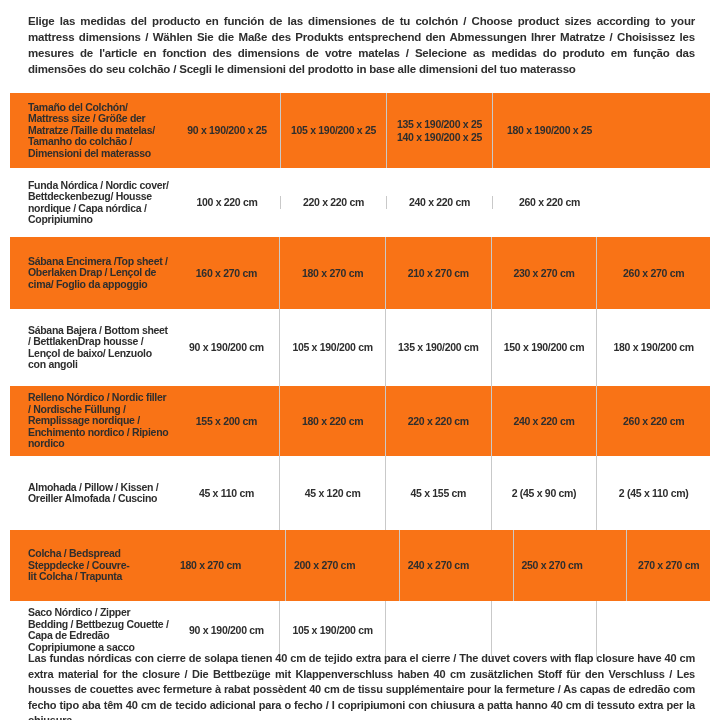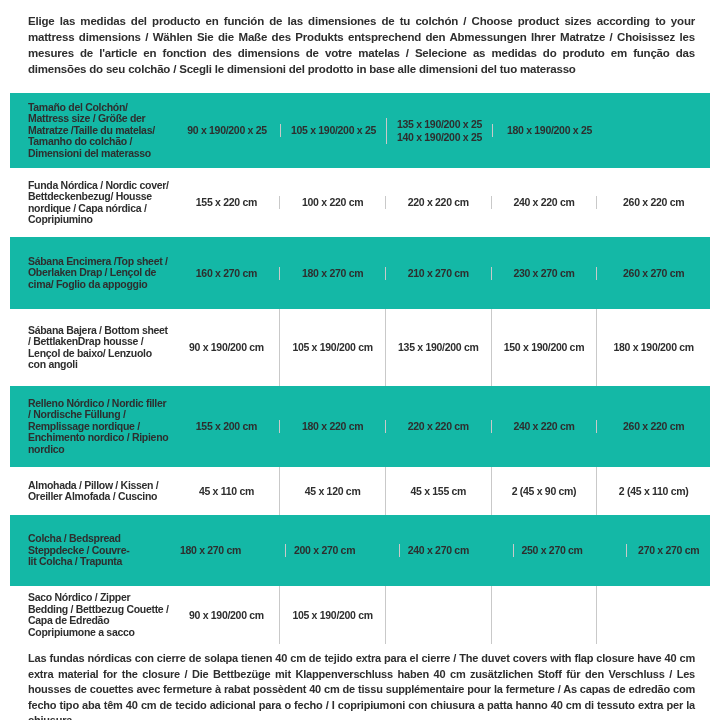--- a/index.html
+++ b/index.html
@@ -13,23 +13,23 @@
 
   .intro, .outro {
     position: absolute; left: 28px; width: 667px;
     font-weight: bold; text-align: justify; color: #2e2e2e;
   }
   .intro { top: 13px; font-size: 11.5px; line-height: 16px; letter-spacing: -0.2px; }
   .outro { top: 651px; font-size: 11px; line-height: 15.5px; letter-spacing: -0.2px; }
 
   .size-table { position: absolute; top: 93px; left: 10px; width: 700px; }
   .row { display: flex; width: 700px; }
-  .row.gray { background: #14b8a6; align-items: center; }
+  .row.gray { background: #f97316; }
   .r0 { height: 75px; } .r1 { height: 69px; align-items: center; } .r2 { height: 72px; }
-  .r3 { height: 77px; } .r4 { height: 81px; } .r5 { height: 48px; }
+  .r3 { height: 77px; } .r4 { height: 70px; } .r5 { height: 74px; }
   .r6 { height: 71px; gap: 36px; } .r7 { height: 58px; }
 
   .cell { box-sizing: border-box; display: flex; align-items: center; font-weight: bold; }
   .cell.label {
     width: 164px; padding-left: 18px; padding-right: 4px;
     font-size: 10.5px; line-height: 11.5px; letter-spacing: -0.3px;
   }
   .cell.value {
     width: 106px; justify-content: center; text-align: center;
     font-size: 10.5px; line-height: 13px; letter-spacing: -0.3px;
@@ -51,21 +51,20 @@
       <div class="cell label">Tamaño del Colchón/ Mattress size / Größe der Matratze /Taille du matelas/ Tamanho do colchão / Dimensioni del materasso</div>
       <div class="cell value">90 x 190/200 x 25</div>
       <div class="cell value">105 x 190/200 x 25</div>
       <div class="cell value">135 x 190/200 x 25
 140 x 190/200 x 25</div>
       <div class="cell value last">180 x 190/200 x 25</div>
     </div>
 
     <div class="row r1">
       <div class="cell label">Funda Nórdica / Nordic cover/ Bettdeckenbezug/ Housse nordique / Capa nórdica / Copripiumino</div>
-      <div class="cell value">155 x 220 cm</div>
       <div class="cell value">100 x 220 cm</div>
       <div class="cell value">220 x 220 cm</div>
       <div class="cell value">240 x 220 cm</div>
       <div class="cell value last">260 x 220 cm</div>
     </div>
 
     <div class="row gray r2">
       <div class="cell label">Sábana Encimera /Top sheet / Oberlaken Drap / Lençol de cima/ Foglio da appoggio</div>
       <div class="cell value">160 x 270 cm</div>
       <div class="cell value">180 x 270 cm</div>

